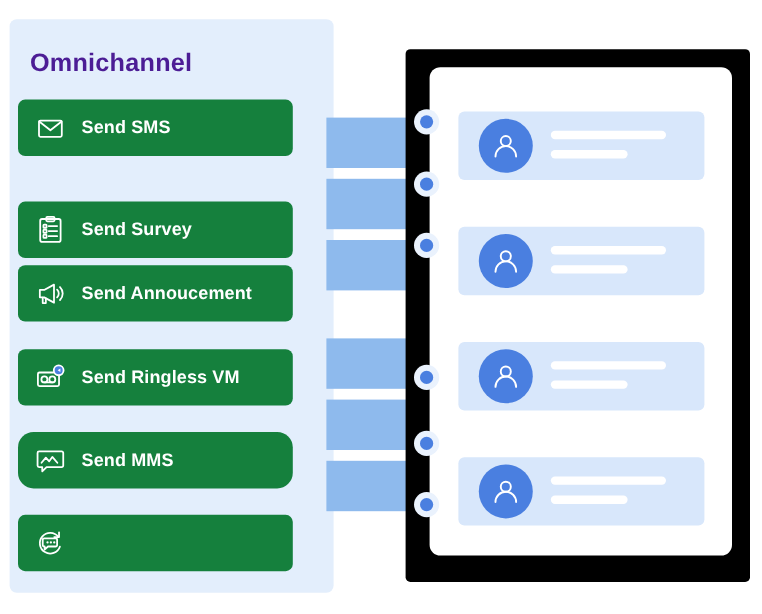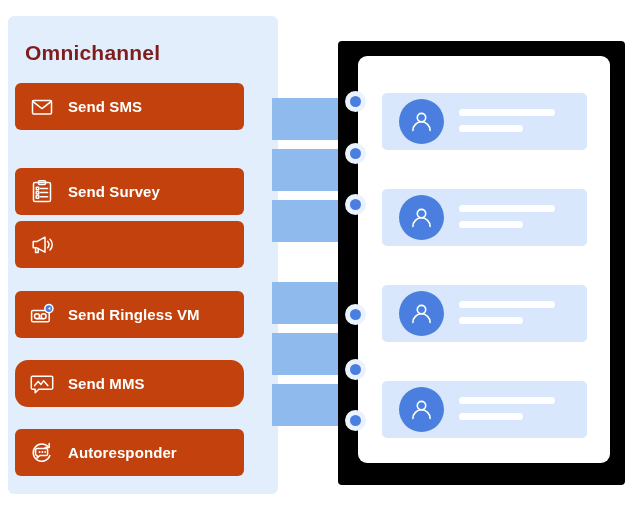--- a/index.html
+++ b/index.html
@@ -25,30 +25,30 @@
     height: 478px;
     background: #e3eefc;
     border-radius: 6px;
   }
   #panel-title {
     position: absolute;
     left: 17px;
     top: 25px;
     font-size: 21px;
     font-weight: bold;
-    color: #7f1d1d;
+    color: #4c1d95;
     letter-spacing: 0.2px;
   }
 
   .channel-button {
     position: absolute;
     left: 15px;
     width: 229px;
     height: 47px;
-    background: #c2410c;
+    background: #15803d;
     border-radius: 6px;
     display: flex;
     align-items: center;
     box-sizing: border-box;
     padding-left: 14px;
     cursor: pointer;
   }
   .channel-icon {
     width: 26px;
     height: 26px;
@@ -180,20 +180,21 @@
     </div>
     <div class="channel-button" style="top: 221px;">
       <span class="channel-icon">
         <svg width="26" height="26" viewBox="0 0 26 26">
           <path d="M4.2 9.6 h3.6 L16 5.2 v15 L7.8 15.8 H4.2 z" fill="none" stroke="#ffffff" stroke-width="1.5" stroke-linecap="round" stroke-linejoin="round"></path>
           <path d="M6.6 16 v4.6 h2.6 v-4" fill="none" stroke="#ffffff" stroke-width="1.5" stroke-linecap="round" stroke-linejoin="round"></path>
           <path d="M18.6 9.4 a4.4 4.4 0 0 1 0 6.4" fill="none" stroke="#ffffff" stroke-width="1.5" stroke-linecap="round" stroke-linejoin="round"></path>
           <path d="M21 7.2 a7.6 7.6 0 0 1 0 10.8" fill="none" stroke="#ffffff" stroke-width="1.5" stroke-linecap="round" stroke-linejoin="round"></path>
         </svg>
       </span>
+      <span class="channel-label">Send Annoucement</span>
     </div>
     <div class="channel-button" style="top: 291px;">
       <span class="channel-icon">
         <svg width="26" height="26" viewBox="0 0 26 26">
           <rect x="2.6" y="8.4" width="17.6" height="11.4" rx="1.3" fill="none" stroke="#ffffff" stroke-width="1.5" stroke-linecap="round" stroke-linejoin="round"></rect>
           <circle cx="8" cy="14.2" r="2.5" fill="none" stroke="#ffffff" stroke-width="1.5" stroke-linecap="round" stroke-linejoin="round"></circle>
           <circle cx="14.6" cy="14.2" r="2.5" fill="none" stroke="#ffffff" stroke-width="1.5" stroke-linecap="round" stroke-linejoin="round"></circle>
           <path d="M8 16.7 h6.6" fill="none" stroke="#ffffff" stroke-width="1.5" stroke-linecap="round" stroke-linejoin="round"></path>
           <circle cx="19.9" cy="6.6" r="4.1" fill="#4a7fe0" stroke="#ffffff" stroke-width="1.5"></circle>
           <path d="M21.3 5.1 v3 l-2.3-1.5 z" fill="#ffffff"></path>
@@ -214,21 +215,20 @@
       <span class="channel-icon">
         <svg width="26" height="26" viewBox="0 0 26 26">
           <path d="M19.6 7.4 a8.6 8.6 0 1 0 1.3 8.2" fill="none" stroke="#ffffff" stroke-width="1.5" stroke-linecap="round" stroke-linejoin="round"></path>
           <path d="M20.2 3.6 v4 h-4" fill="none" stroke="#ffffff" stroke-width="1.5" stroke-linecap="round" stroke-linejoin="round"></path>
           <path d="M8.6 8.6 h8.8 a1.2 1.2 0 0 1 1.2 1.2 v4.4 a1.2 1.2 0 0 1 -1.2 1.2 H11 l-2.8 2.6 v-2.6 h-0.4 a1.2 1.2 0 0 1 -1.2 -1.2 V9.8 a1.2 1.2 0 0 1 1.2 -1.2 z" fill="none" stroke="#ffffff" stroke-width="1.5" stroke-linecap="round" stroke-linejoin="round"></path>
           <circle cx="10.6" cy="12" r="0.95" fill="#ffffff"></circle>
           <circle cx="13.4" cy="12" r="0.95" fill="#ffffff"></circle>
           <circle cx="16.2" cy="12" r="0.95" fill="#ffffff"></circle>
         </svg>
       </span>
-      <span class="channel-label">Autoresponder</span>
     </div>
   </div>
 
 <div id="connector-bars-root">
     <div class="connector-bar" style="top: 98px;"></div>
     <div class="connector-bar" style="top: 149px;"></div>
     <div class="connector-bar" style="top: 200px;"></div>
     <div class="connector-bar" style="top: 282px;"></div>
     <div class="connector-bar" style="top: 333px;"></div>
     <div class="connector-bar" style="top: 384px;"></div>

